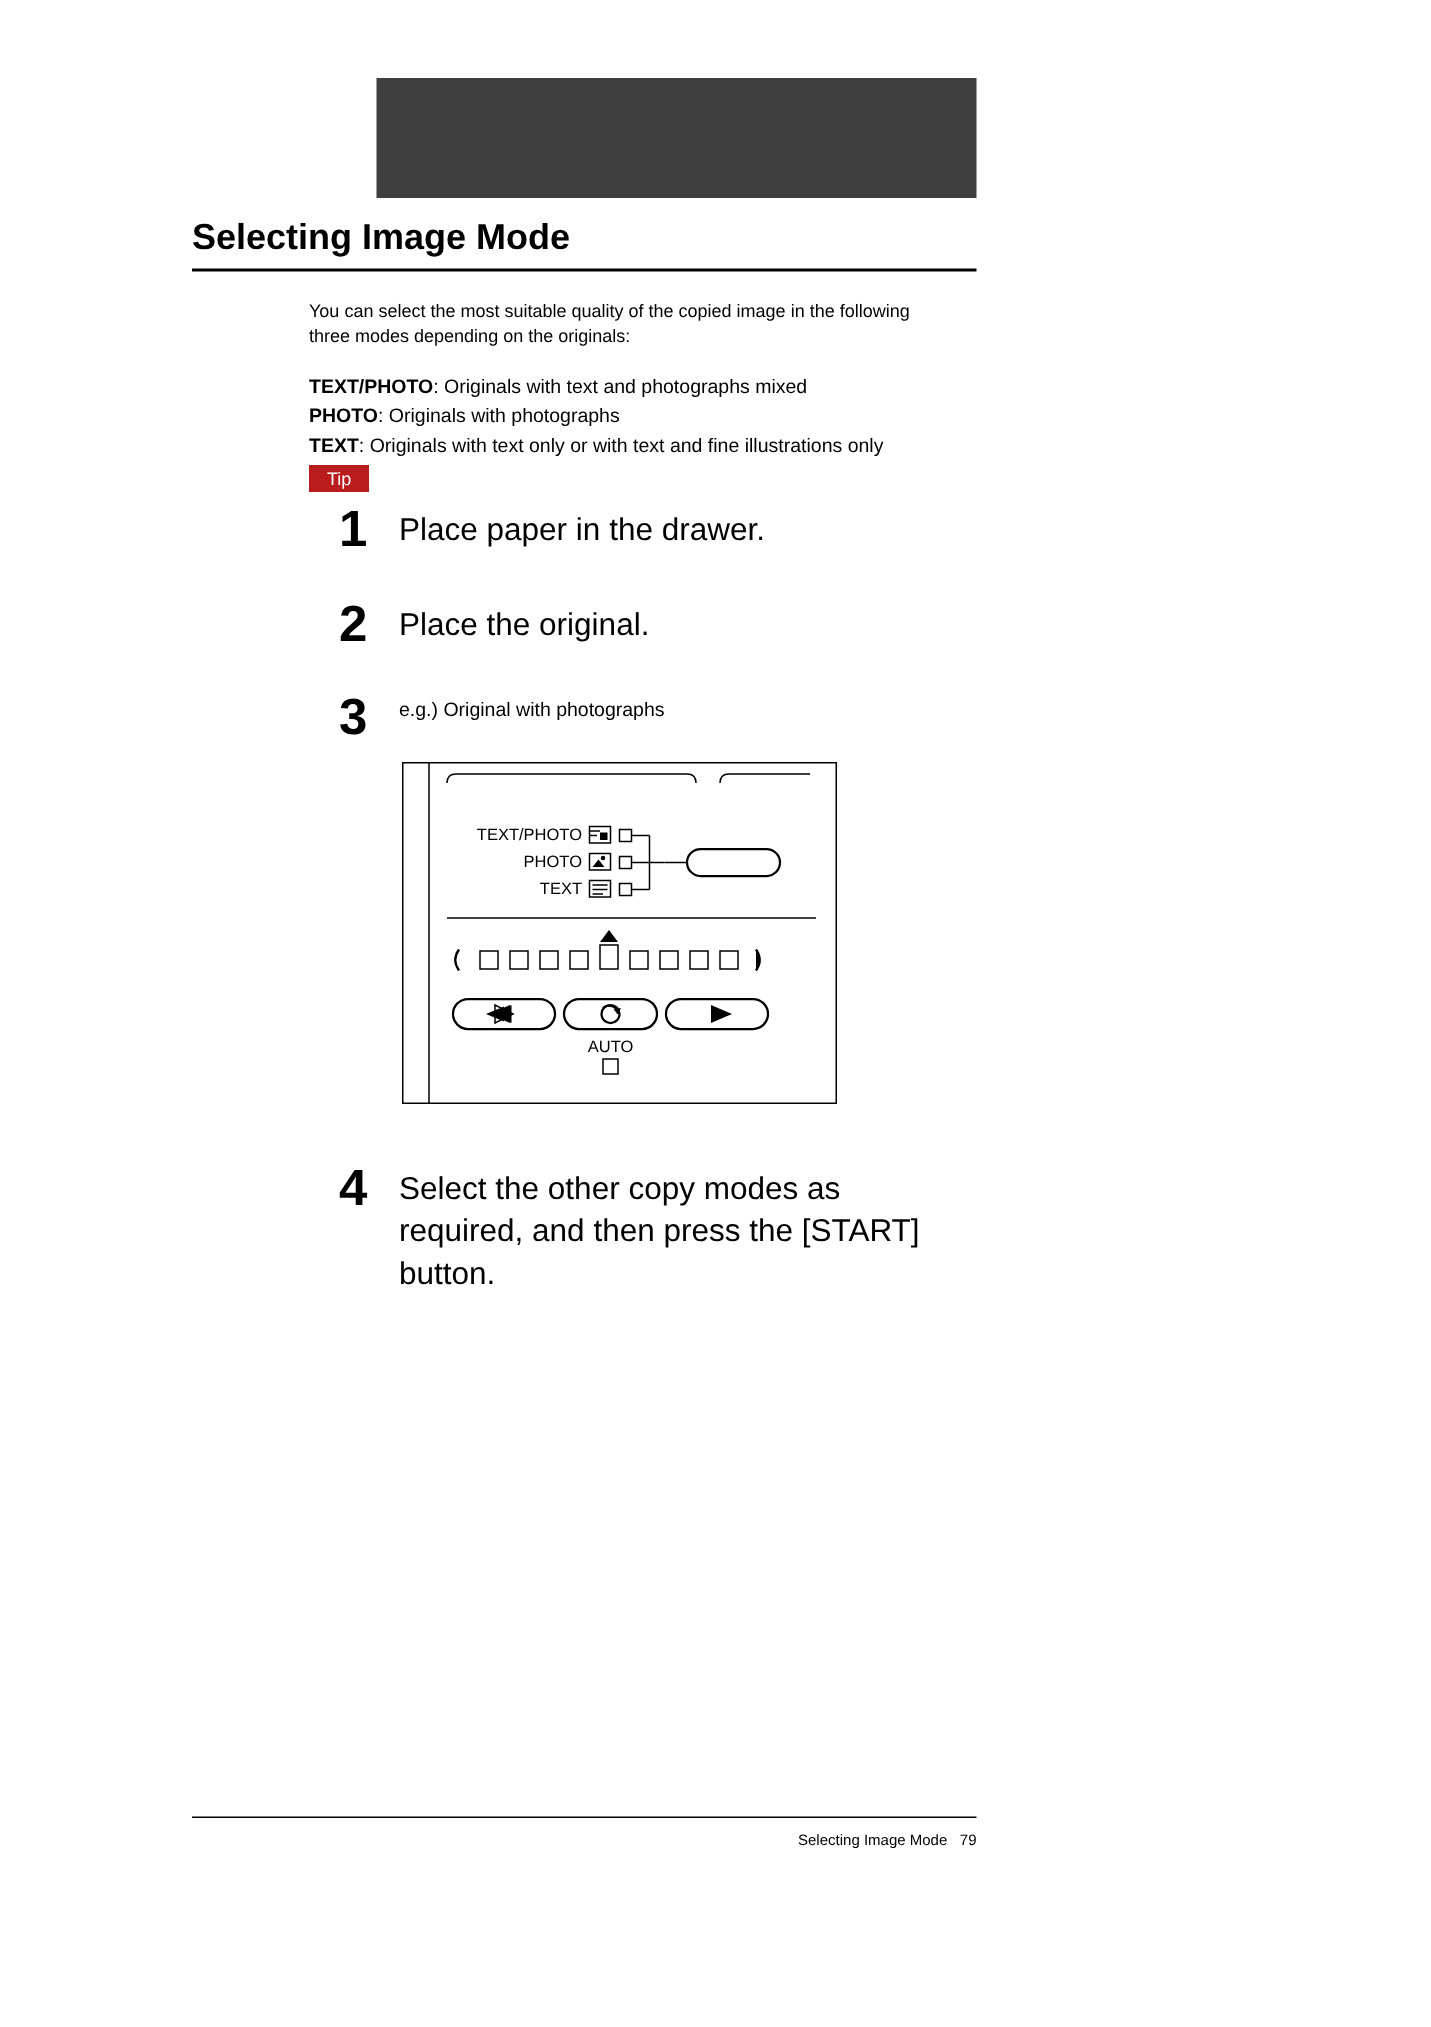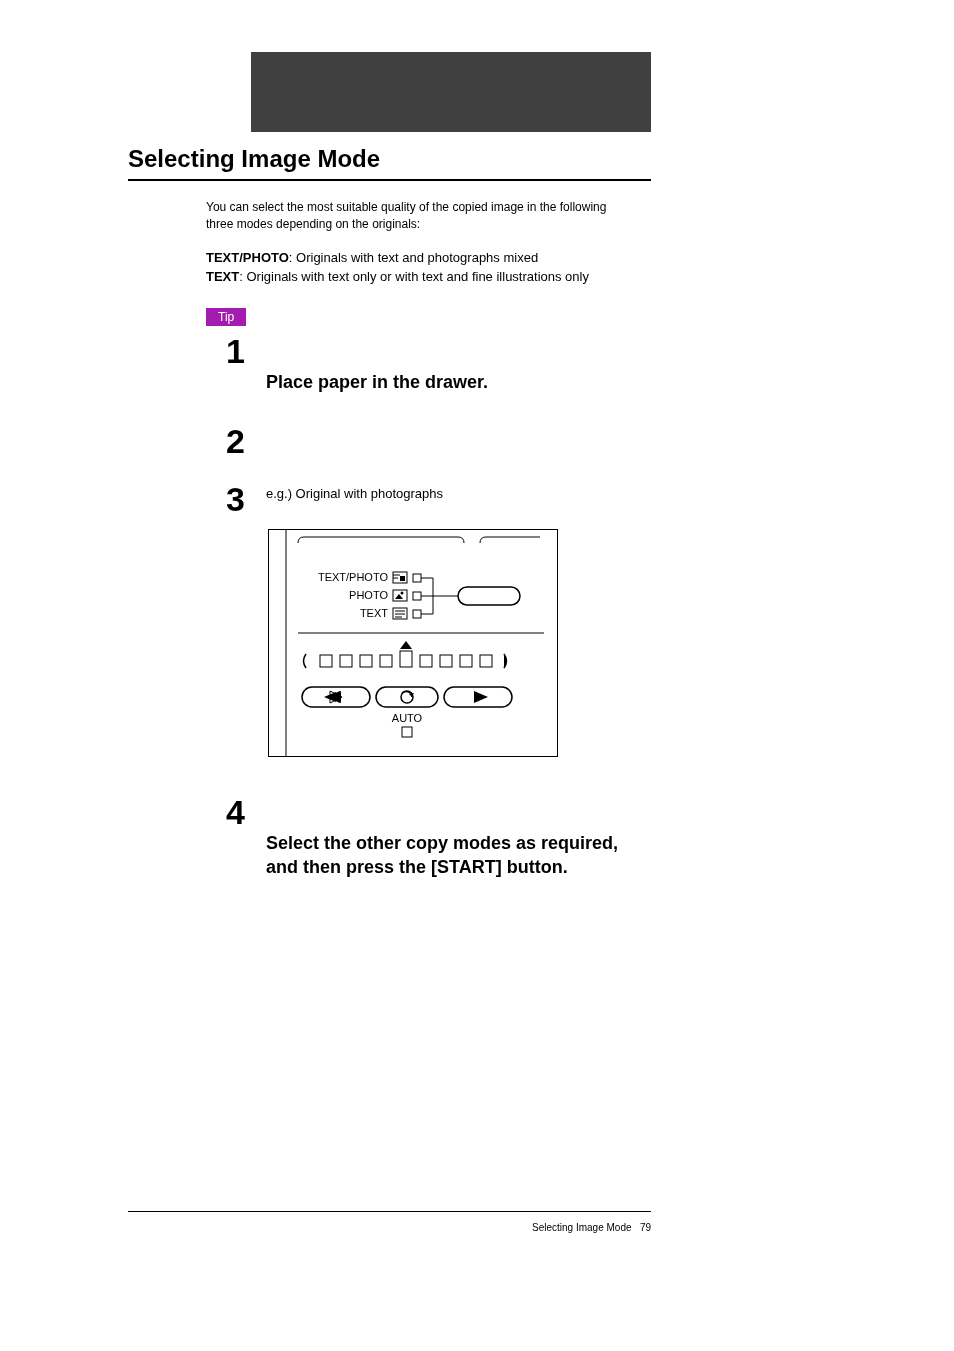--- a/index.html
+++ b/index.html
@@ -8,31 +8,31 @@
 
   .dark-block { position: absolute; top: 52px; right: 127px; width: 400px; height: 80px; background: #3f3f3f; }
 
   .content { position: absolute; top: 145px; left: 128px; right: 127px; }
 
   .h1 { font-size: 24px; font-weight: bold; margin-bottom: 6px; }
   .rule { border: none; border-top: 2px solid #000; margin-bottom: 18px; }
 
   .body-indent { margin-left: 78px; margin-right: 20px; }
   .para { font-size: 12px; line-height: 1.45; margin-bottom: 14px; }
-  .defs { font-size: 13px; line-height: 1.5; margin-bottom: 20px; }
+  .defs { font-size: 13px; line-height: 1.5; margin-bottom: 4px; }
   .bold { font-weight: bold; }
 
-  .tip-tag { display: inline-block; background: #a21caf; color: #fff; font-size: 12px; padding: 2px 12px; margin-bottom: 8px; }
+  .tip-tag { display: inline-block; background: #b91c1c; color: #fff; font-size: 12px; padding: 2px 12px; margin-bottom: 8px; }
   .tip-text { font-size: 13px; margin-bottom: 28px; }
 
   .steps { margin-left: 98px; margin-right: 20px; }
   .step { display: flex; align-items: flex-start; margin-bottom: 24px; }
   .step-num { font-size: 34px; font-weight: bold; width: 40px; flex-shrink: 0; line-height: 1; }
   .step-body { flex: 1; padding-top: 4px; }
-  .step-title { font-size: 18px; font-weight: bold; line-height: 1.35; margin-bottom: 6px; margin-top: 32px; }
+  .step-title { font-size: 21px; font-weight: normal; line-height: 1.35; margin-bottom: 6px; }
   .step-sub { font-size: 13px; margin-bottom: 24px; }
 
   .panel-svg { margin-top: 4px; margin-left: 2px; }
 
   .footer { position: absolute; bottom: 118px; left: 128px; right: 127px; }
   .footer-rule { border: none; border-top: 1px solid #000; margin-bottom: 10px; }
   .footer-text { text-align: right; font-size: 10px; }
 </style>
 </head>
 <body>
@@ -45,40 +45,46 @@
     <hr class="rule">
 
     <div class="body-indent">
       <p class="para">You can select the most suitable quality of the copied image in the following three modes depending on the originals:</p>
 
       <div class="defs">
         <div>
           <span class="bold">TEXT/PHOTO</span><span>: Originals with text and photographs mixed</span>
         </div>
         <div>
+          <span class="bold">PHOTO</span><span>: Originals with photographs</span>
+        </div>
+        <div>
           <span class="bold">TEXT</span><span>: Originals with text only or with text and fine illustrations only</span>
         </div>
       </div>
 
       <div>
         <span class="tip-tag">Tip</span>
       </div>
     </div>
 
     <div class="steps">
 
       <div class="step">
         <div class="step-num">1</div>
         <div class="step-body">
           <div class="step-title">Place paper in the drawer.</div>
         </div>
       </div>
 
       <div class="step">
         <div class="step-num">2</div>
+        <div class="step-body">
+          <div class="step-title">Place the original.</div>
+        </div>
       </div>
 
       <div class="step">
         <div class="step-num">3</div>
         <div class="step-body">
           <div class="step-sub">e.g.) Original with photographs</div>
 
           <svg class="panel-svg" width="290" height="228" viewBox="0 0 290 228">
 
             <rect x="0.5" y="0.5" width="289" height="227" fill="#fff" stroke="#000" stroke-width="1"></rect>

